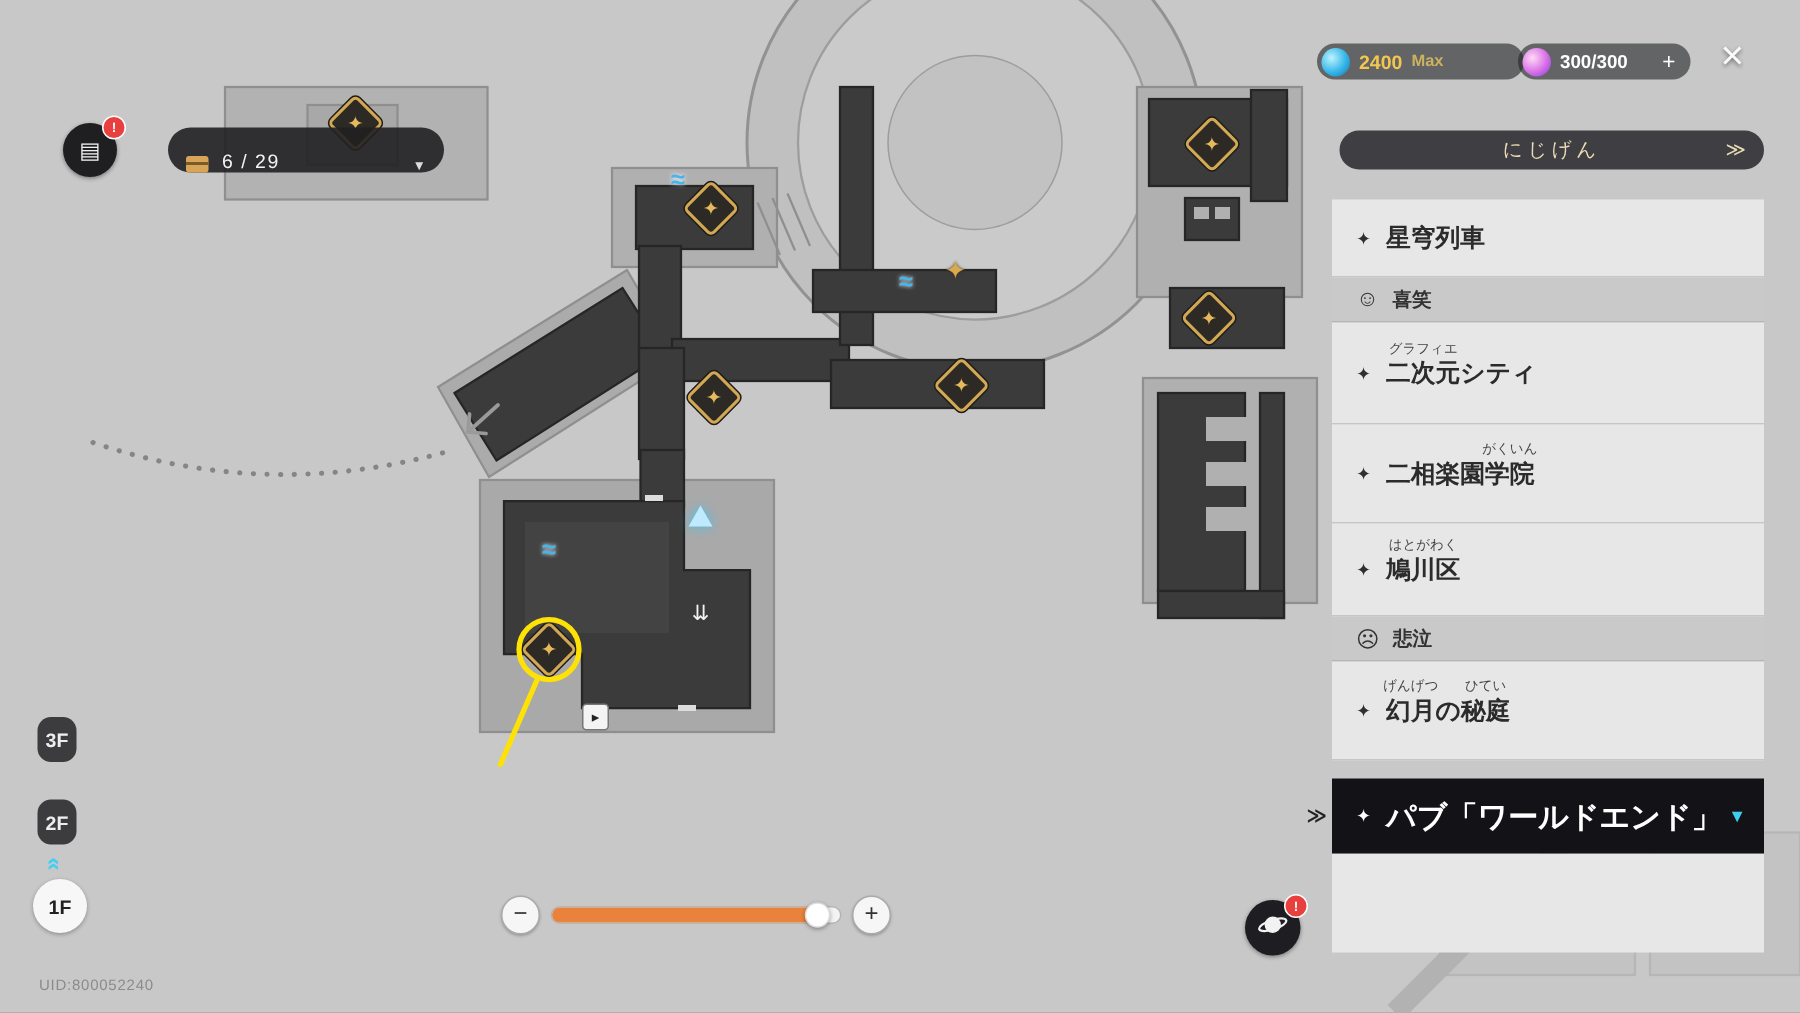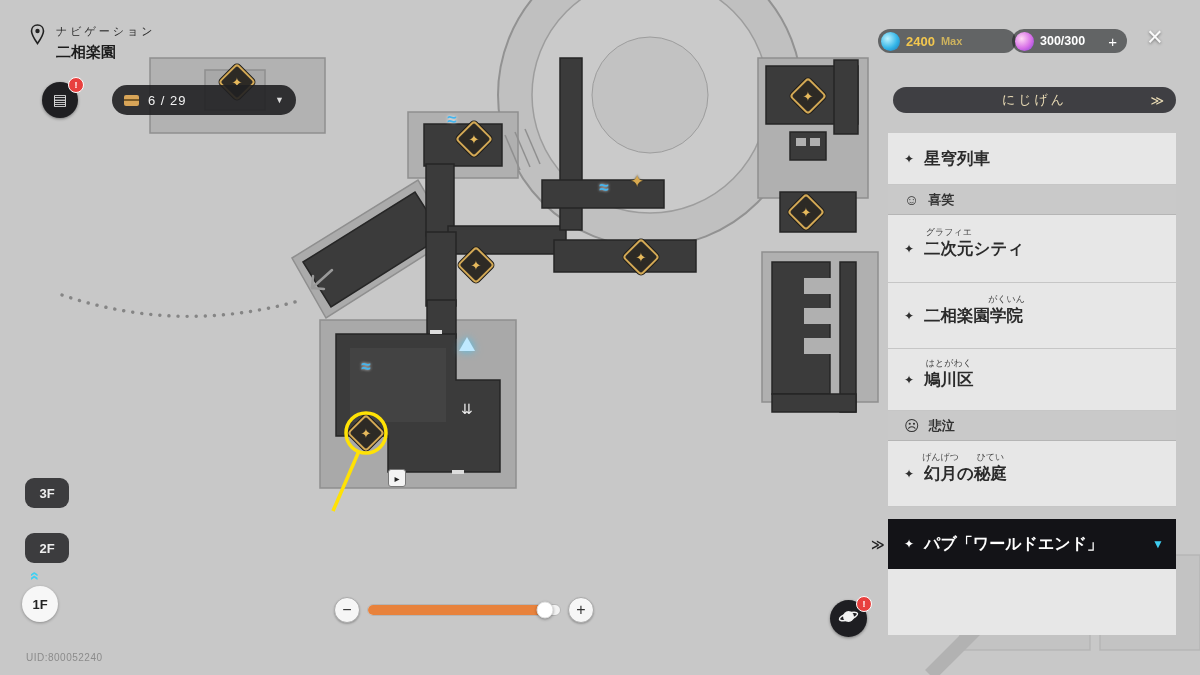--- a/index.html
+++ b/index.html
@@ -30,21 +30,21 @@
   .nav-label{font-size:11px;letter-spacing:3px;color:#2a2a2a;}
   .nav-loc{font-size:15px;font-weight:700;color:#1c1c1c;margin-top:4px;}
   
   .collect-btn{position:absolute;left:42px;top:82px;width:36px;height:36px;border-radius:50%;background:#1f1f22;
                z-index:6;display:flex;align-items:center;justify-content:center;color:#f0f0f0;font-size:15px;
                cursor:pointer;box-shadow:0 1px 3px rgba(0,0,0,.4);}
   .badge{position:absolute;width:14px;height:14px;background:#e8403e;border-radius:50%;color:#fff;font-size:9px;
          font-weight:700;display:flex;align-items:center;justify-content:center;border:1.5px solid #fff;z-index:7;}
   .collect-badge{left:68px;top:77px;}
   .collect-pill{position:absolute;left:112px;top:85px;width:160px;height:30px;background:rgba(32,32,34,.9);
-                border-radius:15px;z-index:5;display:flex;align-items:center;padding:0 12px;gap:9px;cursor:pointer;}
+                border-radius:15px;z-index:5;display:flex;align-items:flex-end;padding:0 12px;gap:9px;cursor:pointer;}
   .chest-ic{width:15px;height:11px;background:#d8a558;border-radius:2px;position:relative;}
   .chest-ic::after{content:"";position:absolute;left:0;right:0;top:4px;height:2px;background:#7a5a26;}
   .collect-count{font-size:13px;color:#f2f2f2;letter-spacing:1px;}
   .collect-caret{margin-left:auto;font-size:9px;color:#ddd;}
   
   .res{position:absolute;top:29px;height:24px;border-radius:12px;background:rgba(35,38,40,.62);display:flex;
        align-items:center;padding:0 10px 0 3px;gap:6px;z-index:6;}
   #res1{left:878px;width:125px;text-align:center;}
   #res2{left:1012px;width:102px;}
   .orb{width:19px;height:19px;border-radius:50%;flex:none;}
@@ -68,26 +68,26 @@
   .picon{font-size:12px;color:#2f2f2f;margin-right:10px;}
   .ptext{font-size:16.5px;font-weight:700;color:#2b2b2b;display:flex;align-items:baseline;}
   .seg{position:relative;display:inline-block;text-align:center;}
   .furi{position:absolute;top:-12px;left:50%;transform:translateX(-50%);font-size:9px;font-weight:400;
         color:#444;white-space:nowrap;letter-spacing:0;}
   .psec{display:flex;align-items:center;gap:9px;padding-left:16px;background:#c9c9c9;border-bottom:1px solid #b5b5b5;
         font-size:13px;color:#333;font-weight:700;box-sizing:border-box;}
   .face{font-size:15px;font-weight:400;}
   .sel{margin-top:12px;background:#131317;height:50px;border-bottom:none;}
   .sel .picon{color:#fff;}
-  .sel .ptext{color:#fff;font-size:16px;}
+  .sel .ptext{color:#fff;font-size:20px;}
   .sel-caret{position:absolute;right:12px;color:#3ecdf0;font-size:12px;cursor:pointer;}
   .sel-pointer{position:absolute;left:-17px;color:#222;font-size:13px;font-weight:700;}
   .pfill{height:66px;background:#e7e7e7;}
   
-  .floor{position:absolute;left:25px;z-index:6;width:44px;height:30px;border-radius:9px;background:rgba(40,40,42,.88);
+  .floor{position:absolute;left:25px;z-index:6;width:26px;height:30px;border-radius:9px;background:rgba(40,40,42,.88);
          color:#eee;display:flex;align-items:center;justify-content:center;font-size:13px;font-weight:700;cursor:pointer;}
   #f3{top:478px;}#f2{top:533px;}
   .floor-up{position:absolute;left:31px;top:567px;color:#3fd0f2;font-size:16px;transform:rotate(90deg);
             z-index:6;font-weight:bold;cursor:default;}
   .floor-cur{position:absolute;left:22px;top:586px;width:36px;height:36px;border-radius:50%;background:#f7f7f7;
              color:#222;display:flex;align-items:center;justify-content:center;font-weight:700;font-size:13px;
              z-index:6;box-shadow:0 1px 3px rgba(0,0,0,.3);cursor:pointer;}
   
   .zoom{position:absolute;left:334px;top:597px;z-index:6;display:flex;align-items:center;gap:7px;}
   .zbtn{width:26px;height:26px;border-radius:50%;background:#f6f6f6;border:1px solid #aaa;display:flex;
@@ -219,32 +219,20 @@
       </div>
       <div class="mk mk-stairs" style="left: 467px; top: 409px;">⇊</div>
       <div class="mk mk-door" style="left: 397px; top: 478px;">▸</div>
     </div>
 
   <svg class="ann-svg" viewBox="0 0 1200 675">
     <circle cx="366" cy="433" r="20" fill="none" stroke="#ffe205" stroke-width="3.5"></circle>
     <path d="M359,451 L333,511" stroke="#ffe205" stroke-width="3.5" fill="none"></path>
   </svg>
 
-  <div class="nav-head">
-    <span>
-      <svg width="15" height="21" viewBox="0 0 15 21">
-          <path d="M7.5 1C4 1 1.5 3.6 1.5 7c0 4 6 12.5 6 12.5s6-8.5 6-12.5c0-3.4-2.5-6-6-6z" fill="none" stroke="#222" stroke-width="1.6"></path>
-          <circle cx="7.5" cy="7" r="2.2" fill="#222"></circle>
-        </svg>
-    </span>
-    <span>
-      <div class="nav-label">ナビゲーション</div>
-      <div class="nav-loc">二相楽園</div>
-    </span>
-  </div>
 
   <div class="collect-btn">
     <span>▤</span>
   </div>
   <div class="badge collect-badge">!</div>
   <div class="collect-pill">
     <span class="chest-ic"></span>
     <span class="collect-count">6 / 29</span>
     <span class="collect-caret">▼</span>
   </div>

